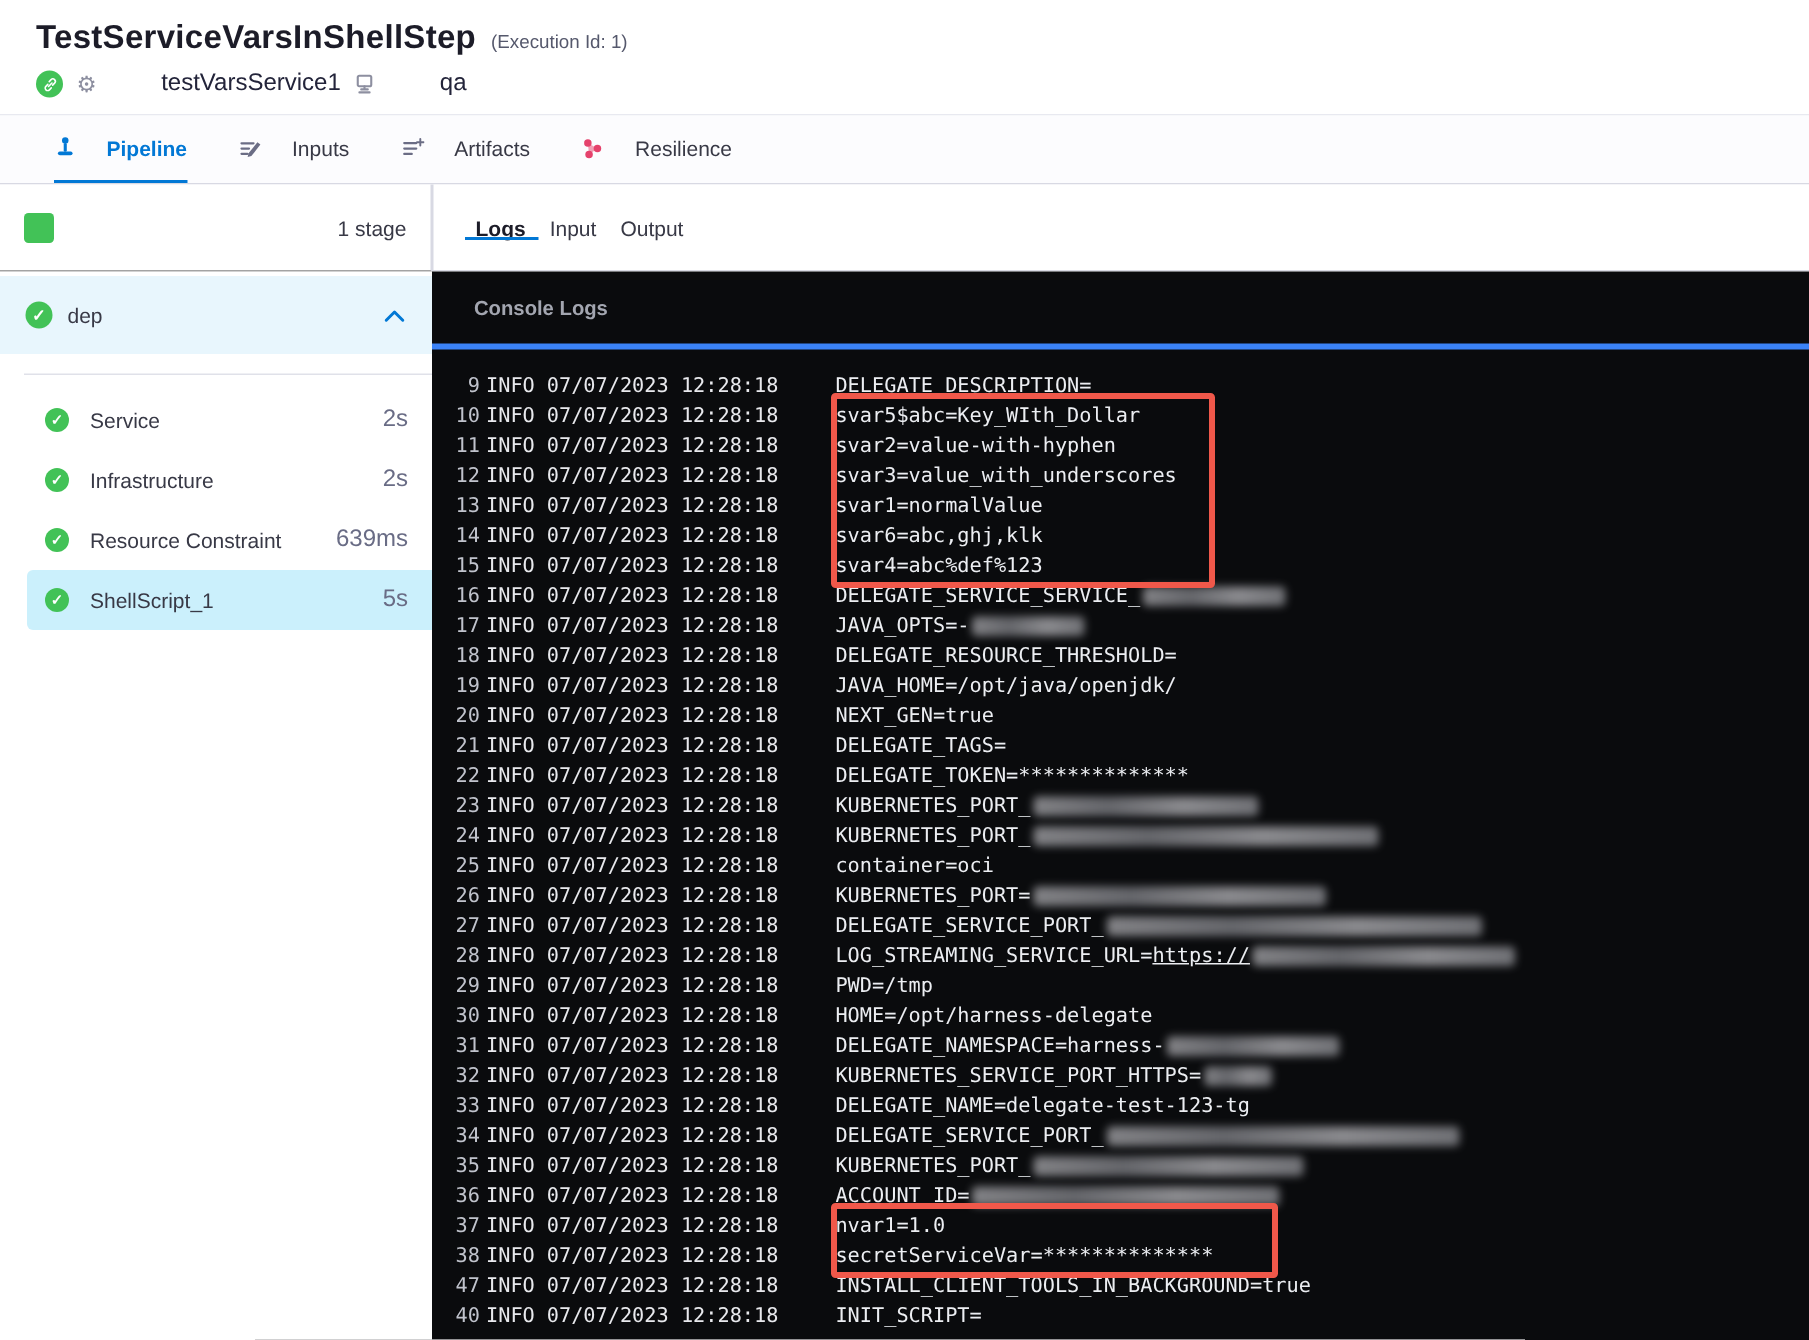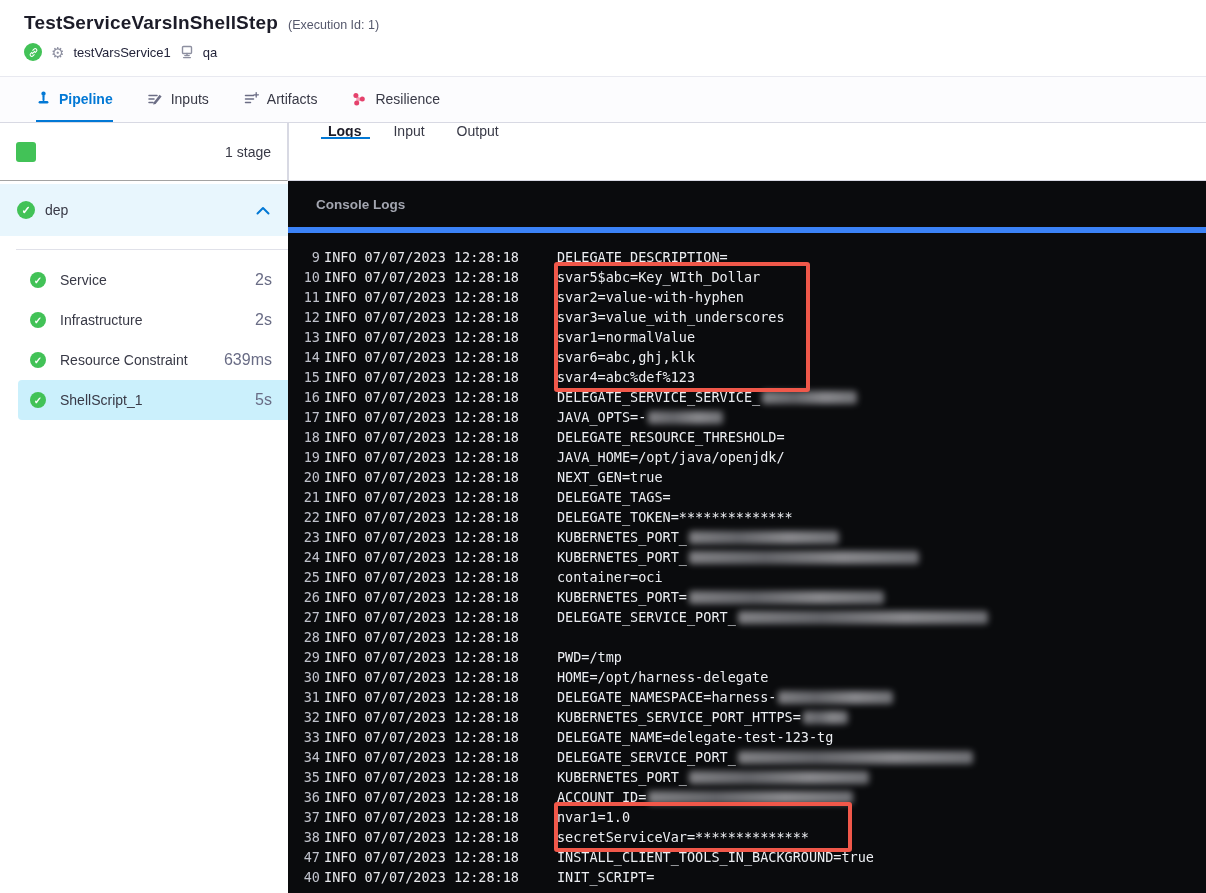--- a/index.html
+++ b/index.html
@@ -2,30 +2,30 @@
 <html><head>
 <meta charset="utf-8">
 <style>
   * { margin:0; padding:0; box-sizing:border-box; }
   html,body { width:1206px; height:893px; overflow:hidden; background:#fff;
               font-family:"Liberation Sans", sans-serif; color:#22222a; }
 
   
   .app-header { height:77px; background:#fff; border-bottom:1px solid #e8e9f0; padding:12px 0 0 24px; }
   .title-row { display:flex; align-items:baseline; gap:10px; }
-  .page-title { font-size:19px; font-weight:bold; color:#1c1c28; letter-spacing:.2px; }
+  .page-title { font-size:22px; font-weight:bold; color:#1c1c28; letter-spacing:.2px; }
   .execution-id { font-size:12.5px; color:#55586c; }
   .meta-row { margin-top:9px; display:flex; align-items:center; gap:9px; font-size:13px; color:#23243a; }
   .link-badge { width:18px; height:18px; border-radius:50%; background:#42c257; display:inline-flex; align-items:center; justify-content:center; }
   .gear { color:#8d8fa0; font-size:15px; line-height:1; }
-  .meta-name { font-size:13px; color:#23243a; }
+  .meta-name { font-size:16px; color:#23243a;margin-left:34px; }
 
   
   .nav-tabs { height:46px; background:#fcfcfe; border-bottom:1px solid #d8d9e3; display:flex; align-items:stretch; gap:34px; padding-left:36px; }
-  .nav-tab { display:flex; align-items:center; gap:8px; font-size:14px; color:#383946; cursor:pointer; border-bottom:2px solid transparent; }
+  .nav-tab { display:flex; align-items:center; gap:20px; font-size:14px; color:#383946; cursor:pointer; border-bottom:2px solid transparent; }
   .nav-tab.active { color:#0278d5; font-weight:bold; border-bottom-color:#0278d5; }
   .nav-tab .ic { display:inline-flex; }
 
   
   .main { display:flex; height:770px; }
 
   
   .sidebar { width:288px; background:#fff; display:flex; flex-direction:column; }
   .stage-header { height:58px; border-bottom:1px solid #a3a3a3; border-right:1px solid #d8d9e3; display:flex; align-items:center; padding:0 16px; }
   .stage-square { width:20px; height:20px; border-radius:3px; background:#42c257; }
@@ -39,27 +39,27 @@
   .step-row.selected { background:#cbf0fc; }
   .step-row .name { margin-left:14px; font-size:14px; color:#383946; }
   .step-row .dur { margin-left:auto; font-size:16px; color:#696c85; }
   .check { width:16px; height:16px; border-radius:50%; background:#42c257; color:#fff; font-size:10px; font-weight:bold;
            display:inline-flex; align-items:center; justify-content:center; flex:none; }
   .check.lg { width:18px; height:18px; font-size:11px; }
 
   
   .log-panel { width:918px; display:flex; flex-direction:column; }
   .log-tabs { height:58px; background:#fff; border-bottom:1px solid #d8d9e3; border-left:1px solid #d8d9e3;
-              display:flex; align-items:flex-start; gap:32px; padding-left:39px; }
+              display:flex; align-items:center; gap:16px; padding-left:28px; }
   .log-tab { display:flex; align-items:center; font-size:14px; color:#383946; cursor:pointer; position:relative; }
   .log-tab.active { color:#1c1c28; font-weight:bold; }
   .log-tab.active::after { content:""; position:absolute; left:-7px; right:-9px; bottom:0; height:2px; background:#0278d5; }
 
   .console { flex:1; background:#0a0b0d; color:#e8e9ed; }
-  .console-header { height:52px; display:flex; align-items:center; padding-left:28px; border-bottom:6px solid #3b82f6;
+  .console-header { height:52px; display:flex; align-items:center; padding-left:28px; border-bottom:4px solid #3b82f6;
                     font-size:13.5px; font-weight:bold; color:#a3a6b0; }
   .log-lines { position:relative; padding-top:14px; font-family:"DejaVu Sans Mono", monospace; font-size:13.5px; }
   .log-row { height:20px; display:flex; align-items:center; padding-left:10px; white-space:pre; }
   .log-row .num { width:22px; text-align:right; color:#c0c3cc; flex:none; }
   .log-row .level { margin-left:4px; color:#e8e9ed; }
   .log-row .ts { margin-left:8px; color:#e8e9ed; }
   .log-row .msg { margin-left:38px; color:#eceef2; display:inline-flex; align-items:center; }
   .redacted { display:inline-block; height:13px; border-radius:3px; margin-left:2px;
               background:linear-gradient(90deg,#8f8f93,#6f7075,#98989c,#7a7b80); filter:blur(3px); opacity:.9; }
   .log-link { text-decoration:underline; cursor:pointer; color:#eceef2; }
@@ -197,21 +197,21 @@
           <div class="log-row"><span class="num">18</span><span class="level">INFO</span><span class="ts">07/07/2023 12:28:18</span><span class="msg"><span>DELEGATE_RESOURCE_THRESHOLD=</span></span></div>
           <div class="log-row"><span class="num">19</span><span class="level">INFO</span><span class="ts">07/07/2023 12:28:18</span><span class="msg"><span>JAVA_HOME=/opt/java/openjdk/</span></span></div>
           <div class="log-row"><span class="num">20</span><span class="level">INFO</span><span class="ts">07/07/2023 12:28:18</span><span class="msg"><span>NEXT_GEN=true</span></span></div>
           <div class="log-row"><span class="num">21</span><span class="level">INFO</span><span class="ts">07/07/2023 12:28:18</span><span class="msg"><span>DELEGATE_TAGS=</span></span></div>
           <div class="log-row"><span class="num">22</span><span class="level">INFO</span><span class="ts">07/07/2023 12:28:18</span><span class="msg"><span>DELEGATE_TOKEN=**************</span></span></div>
           <div class="log-row"><span class="num">23</span><span class="level">INFO</span><span class="ts">07/07/2023 12:28:18</span><span class="msg"><span>KUBERNETES_PORT_</span><span class="redacted" style="width: 150px;"></span></span></div>
           <div class="log-row"><span class="num">24</span><span class="level">INFO</span><span class="ts">07/07/2023 12:28:18</span><span class="msg"><span>KUBERNETES_PORT_</span><span class="redacted" style="width: 230px;"></span></span></div>
           <div class="log-row"><span class="num">25</span><span class="level">INFO</span><span class="ts">07/07/2023 12:28:18</span><span class="msg"><span>container=oci</span></span></div>
           <div class="log-row"><span class="num">26</span><span class="level">INFO</span><span class="ts">07/07/2023 12:28:18</span><span class="msg"><span>KUBERNETES_PORT=</span><span class="redacted" style="width: 195px;"></span></span></div>
           <div class="log-row"><span class="num">27</span><span class="level">INFO</span><span class="ts">07/07/2023 12:28:18</span><span class="msg"><span>DELEGATE_SERVICE_PORT_</span><span class="redacted" style="width: 250px;"></span></span></div>
-          <div class="log-row"><span class="num">28</span><span class="level">INFO</span><span class="ts">07/07/2023 12:28:18</span></div>
+          <div class="log-row"><span class="num">28</span><span class="level">INFO</span><span class="ts">07/07/2023 12:28:18</span><span class="msg"><span>LOG_STREAMING_SERVICE_URL=</span><span class="log-link">https://</span><span class="redacted" style="width: 175px;"></span></span></div>
           <div class="log-row"><span class="num">29</span><span class="level">INFO</span><span class="ts">07/07/2023 12:28:18</span><span class="msg"><span>PWD=/tmp</span></span></div>
           <div class="log-row"><span class="num">30</span><span class="level">INFO</span><span class="ts">07/07/2023 12:28:18</span><span class="msg"><span>HOME=/opt/harness-delegate</span></span></div>
           <div class="log-row"><span class="num">31</span><span class="level">INFO</span><span class="ts">07/07/2023 12:28:18</span><span class="msg"><span>DELEGATE_NAMESPACE=harness-</span><span class="redacted" style="width: 115px;"></span></span></div>
           <div class="log-row"><span class="num">32</span><span class="level">INFO</span><span class="ts">07/07/2023 12:28:18</span><span class="msg"><span>KUBERNETES_SERVICE_PORT_HTTPS=</span><span class="redacted" style="width: 45px;"></span></span></div>
           <div class="log-row"><span class="num">33</span><span class="level">INFO</span><span class="ts">07/07/2023 12:28:18</span><span class="msg"><span>DELEGATE_NAME=delegate-test-123-tg</span></span></div>
           <div class="log-row"><span class="num">34</span><span class="level">INFO</span><span class="ts">07/07/2023 12:28:18</span><span class="msg"><span>DELEGATE_SERVICE_PORT_</span><span class="redacted" style="width: 235px;"></span></span></div>
           <div class="log-row"><span class="num">35</span><span class="level">INFO</span><span class="ts">07/07/2023 12:28:18</span><span class="msg"><span>KUBERNETES_PORT_</span><span class="redacted" style="width: 180px;"></span></span></div>
           <div class="log-row"><span class="num">36</span><span class="level">INFO</span><span class="ts">07/07/2023 12:28:18</span><span class="msg"><span>ACCOUNT_ID=</span><span class="redacted" style="width: 205px;"></span></span></div>
           <div class="log-row"><span class="num">37</span><span class="level">INFO</span><span class="ts">07/07/2023 12:28:18</span><span class="msg"><span>nvar1=1.0</span></span></div>
           <div class="log-row"><span class="num">38</span><span class="level">INFO</span><span class="ts">07/07/2023 12:28:18</span><span class="msg"><span>secretServiceVar=**************</span></span></div>

